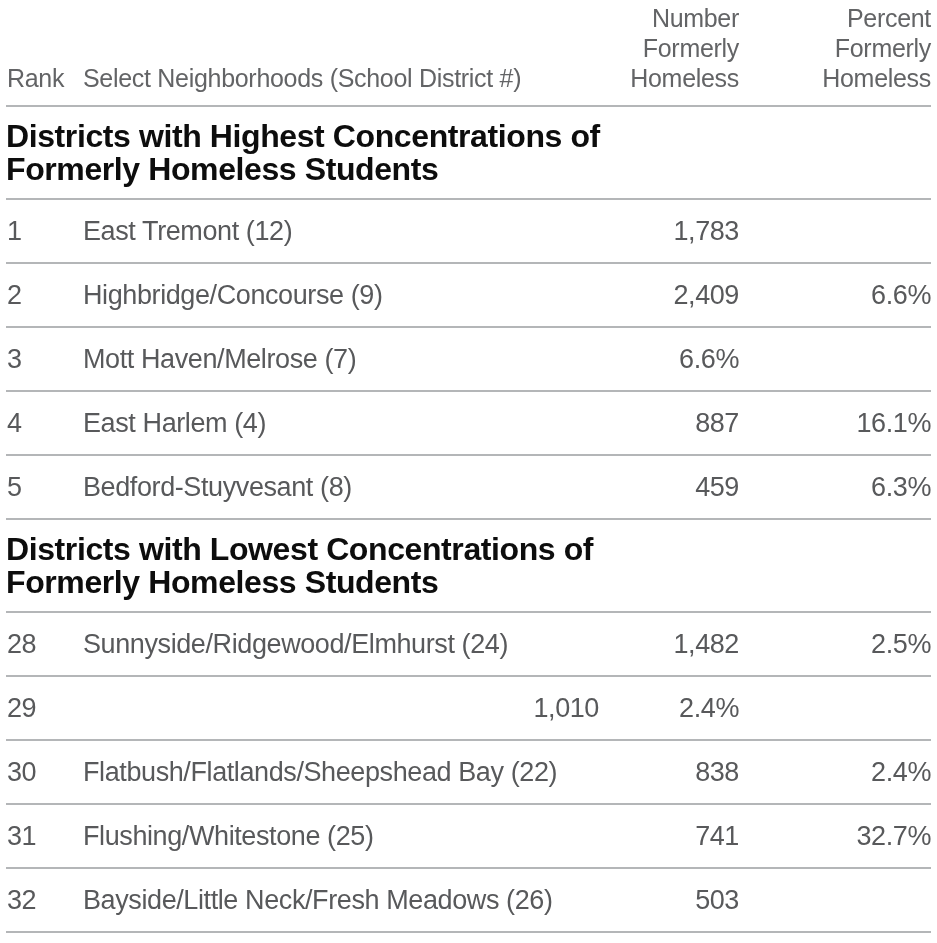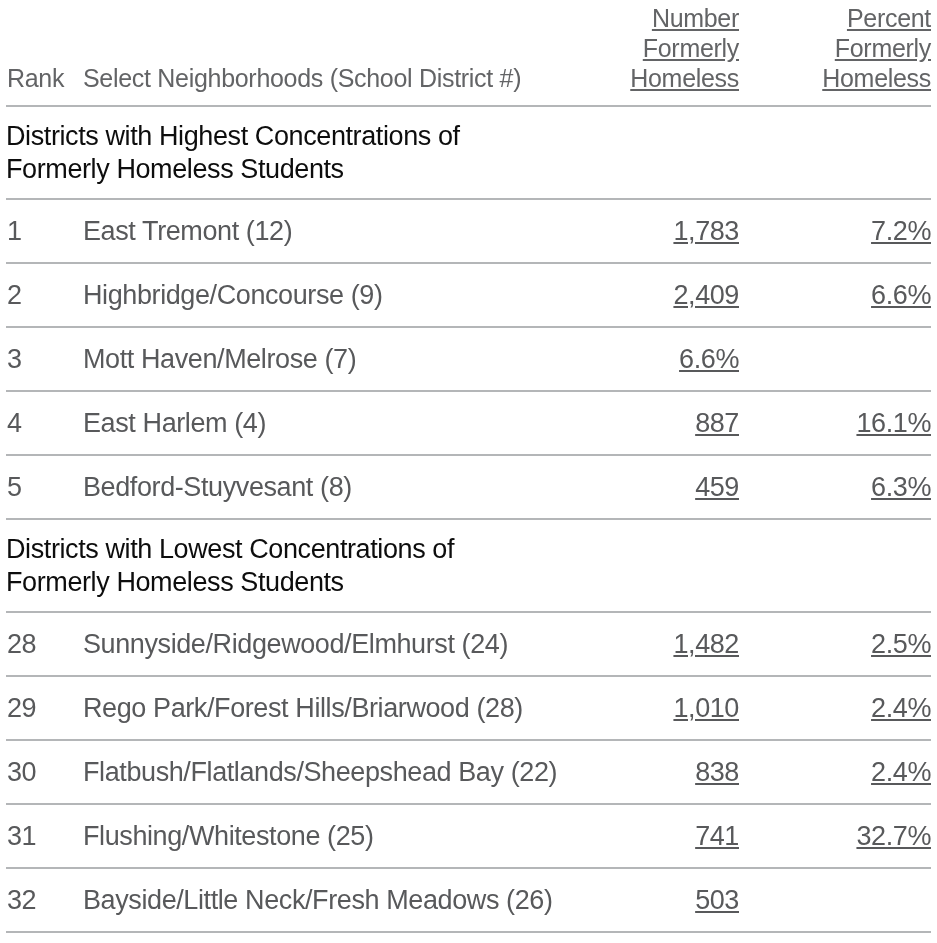--- a/index.html
+++ b/index.html
@@ -29,34 +29,34 @@
     align-items: end;
     padding-bottom: 12px;
     color: #636466;
   }
   .thead .cell {
     font-size: 25px;
     line-height: 30px;
     letter-spacing: -0.3px;
     white-space: pre-line;
   }
-  .cell.num, .cell.pct { text-align: right; text-decoration: underline; }
+  .cell.num, .cell.pct { text-align: right; }
   .thead .rank-h, .thead .hood-h { align-self: end; }
   .rank-cell { padding-left: 1px; }
   
   .section-head {
     height: 93px;
     border-bottom: 2px solid #b4b6b8;
     display: flex;
     align-items: center;
   }
   .section-head h2 {
-    font-size: 27px;
+    font-size: 32px;
     line-height: 33px;
-    font-weight: normal;
+    font-weight: bold;
     letter-spacing: -0.4px;
     color: #0d0d0d;
     white-space: pre-line;
   }
   
   .row {
     height: 64px;
     border-bottom: 2px solid #b4b6b8;
     font-size: 27px;
     letter-spacing: -0.4px;
@@ -82,21 +82,20 @@
 
   <div class="section-head">
     <h2>Districts with Highest Concentrations of
 Formerly Homeless Students</h2>
   </div>
 
   <div class="grid-row row">
     <div class="cell rank-cell">1</div>
     <div class="cell">East Tremont (12)</div>
     <div class="cell num">1,783</div>
-    <div class="cell pct">7.2%</div>
   </div>
   <div class="grid-row row">
     <div class="cell rank-cell">2</div>
     <div class="cell">Highbridge/Concourse (9)</div>
     <div class="cell num">2,409</div>
     <div class="cell pct">6.6%</div>
   </div>
   <div class="grid-row row">
     <div class="cell rank-cell">3</div>
     <div class="cell">Mott Haven/Melrose (7)</div>
@@ -121,21 +120,20 @@
   </div>
 
   <div class="grid-row row">
     <div class="cell rank-cell">28</div>
     <div class="cell">Sunnyside/Ridgewood/Elmhurst (24)</div>
     <div class="cell num">1,482</div>
     <div class="cell pct">2.5%</div>
   </div>
   <div class="grid-row row">
     <div class="cell rank-cell">29</div>
-    <div class="cell">Rego Park/Forest Hills/Briarwood (28)</div>
     <div class="cell num">1,010</div>
     <div class="cell pct">2.4%</div>
   </div>
   <div class="grid-row row">
     <div class="cell rank-cell">30</div>
     <div class="cell">Flatbush/Flatlands/Sheepshead Bay (22)</div>
     <div class="cell num">838</div>
     <div class="cell pct">2.4%</div>
   </div>
   <div class="grid-row row">

